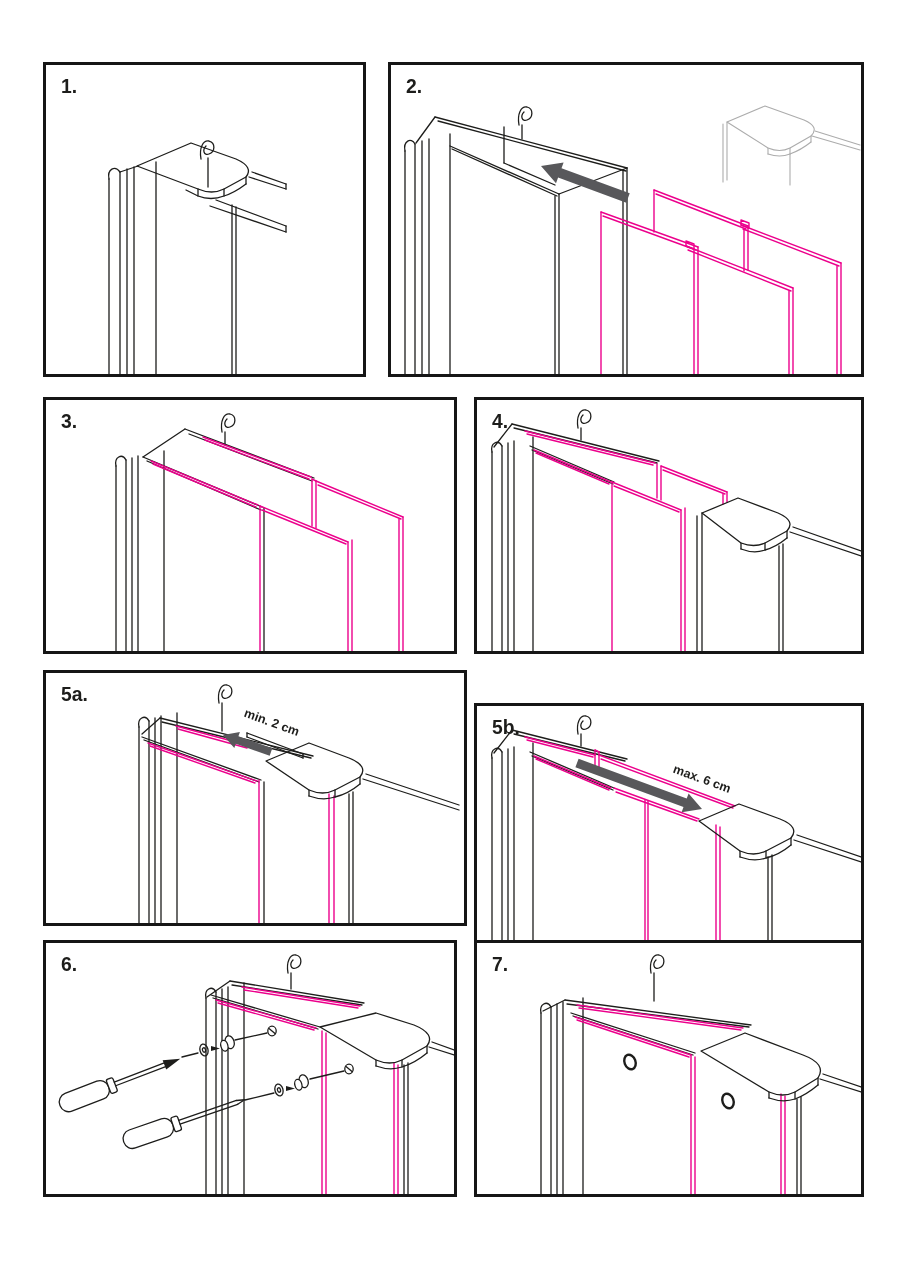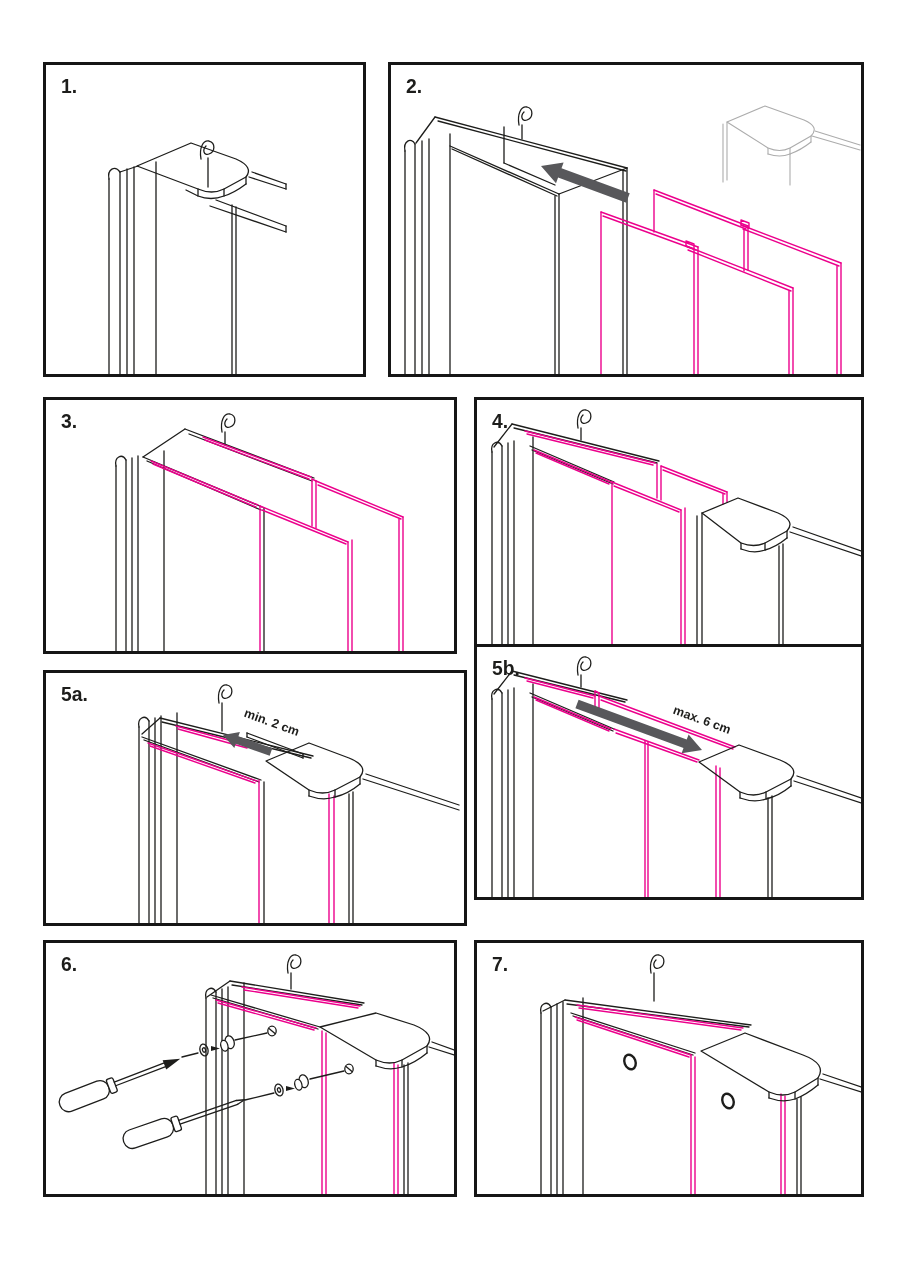--- a/index.html
+++ b/index.html
@@ -12,21 +12,21 @@
   .measure-label{position:absolute;font-weight:700;font-size:12.5px;color:#1d1d1b;white-space:nowrap;
               transform:rotate(20deg);transform-origin:left top;z-index:3;transform-box:border-box;}
   .anno-5a{left:201px;top:33px;}
   .anno-5b{left:199px;top:56px;}
   
   .p1{left:43px;top:62px;width:323px;height:315px;}
   .p2{left:388px;top:62px;width:476px;height:315px;}
   .p3{left:43px;top:397px;width:414px;height:257px;}
   .p4{left:474px;top:397px;width:390px;height:257px;}
   .p5a{left:43px;top:670px;width:424px;height:256px;}
-  .p5b{left:474px;top:644px;width:390px;height:256px;}
+  .p5b{left:474px;top:703px;width:390px;height:256px;}
   .p6{left:43px;top:940px;width:414px;height:257px;}
   .p7{left:474px;top:940px;width:390px;height:257px;}
   .ink{stroke:#1d1d1b;stroke-width:1.3;fill:none;stroke-linejoin:round;stroke-linecap:round;}
   .mag{stroke:#EC008C;stroke-width:1.4;fill:none;stroke-linejoin:round;stroke-linecap:round;}
   .ghost{stroke:#ACACAC;stroke-width:1.1;fill:none;stroke-linejoin:round;stroke-linecap:round;}
   .arrowfill{fill:#58585B;stroke:none;}
   .tool{stroke:#1d1d1b;stroke-width:1.3;fill:#ffffff;stroke-linejoin:round;}
 </style>
 </head>
 <body>

